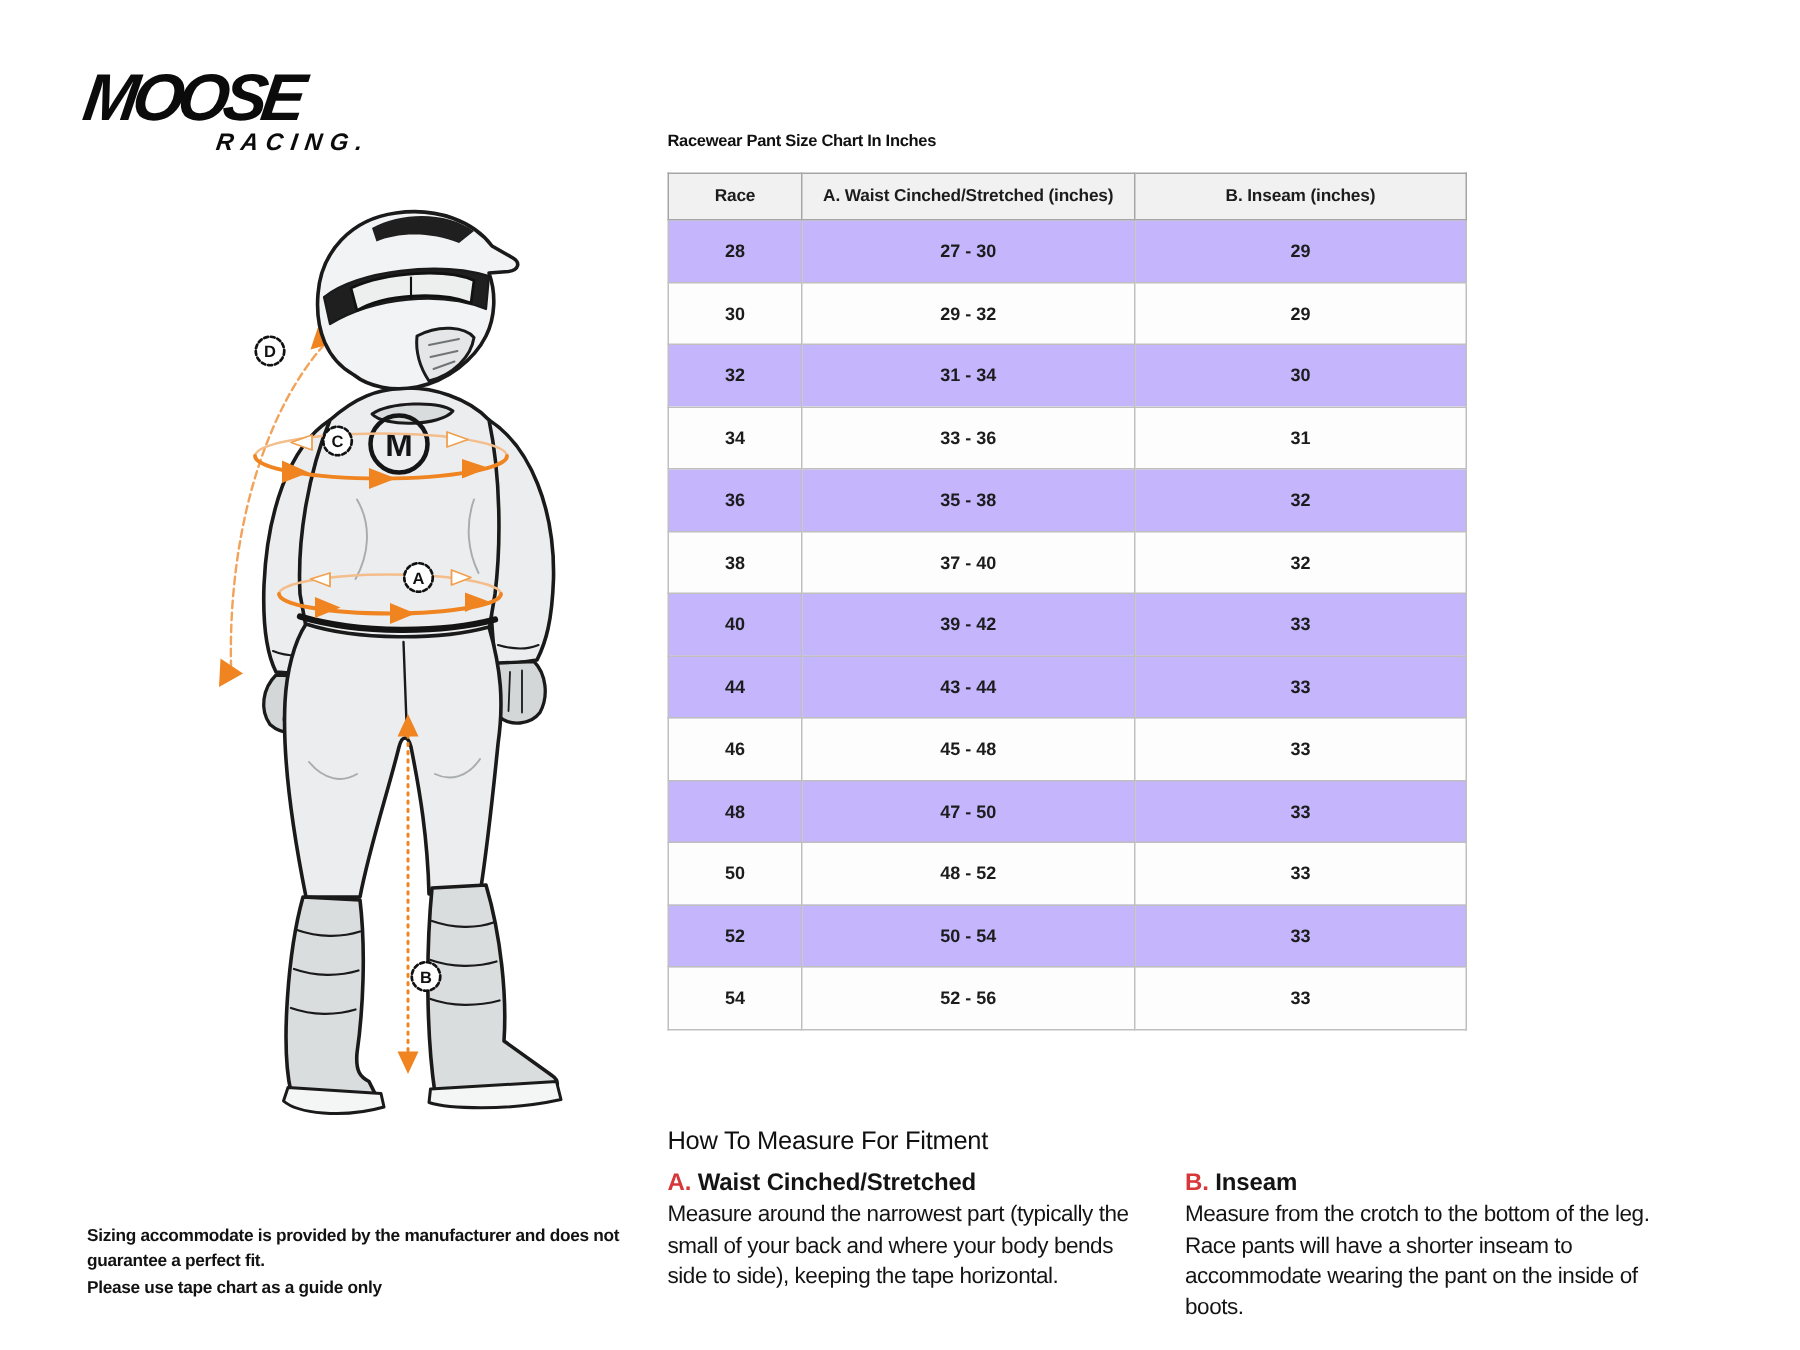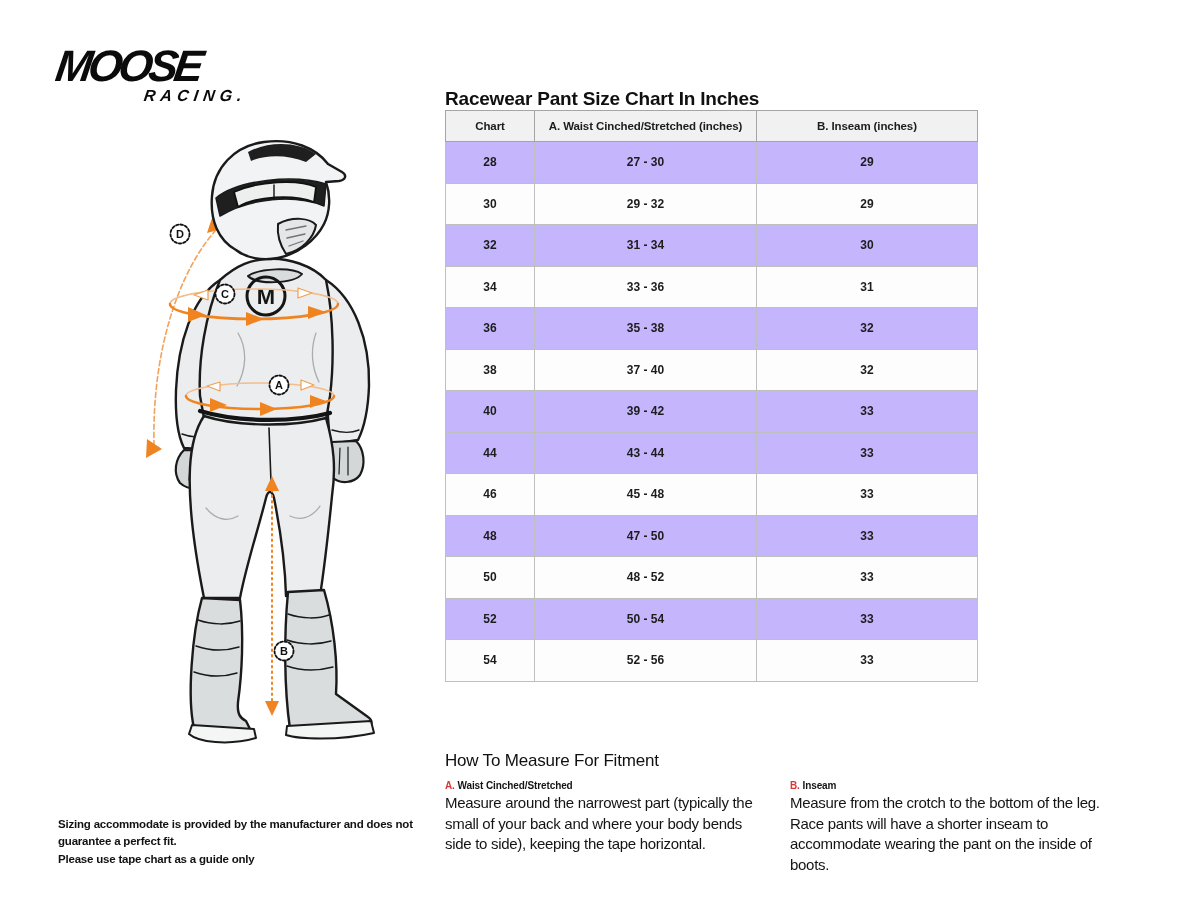--- a/index.html
+++ b/index.html
@@ -15,41 +15,41 @@
     transform:skewX(-8deg); line-height:0.82; color:#0b0b0b;
   }
   .logo-bottom {
     font-size:16px; font-weight:bold; font-style:italic; letter-spacing:5px;
     transform:skewX(-8deg); color:#0b0b0b; margin-left:88px; margin-top:3px;
   }
   
   .figure-svg { position:absolute; left:88px; top:128px; width:352px; height:622px; }
   
   .chart { position:absolute; left:445px; top:88px; width:532px; }
-  .chart-title { font-size:19px; font-weight:bold; color:#101010; letter-spacing:-0.2px; }
+  .chart-title { font-size:11px; font-weight:bold; color:#101010; margin-bottom:15px; letter-spacing:-0.2px; }
   table.size-table { width:532px; border-collapse:collapse; table-layout:fixed; border:1px solid #8d8d8d; }
   table.size-table th {
     background:#f1f1f1; font-size:11.5px; font-weight:bold; color:#1c1c1c;
     height:31px; text-align:center; border:1px solid #a5a5a5; letter-spacing:-0.1px;
   }
   table.size-table td {
     font-size:12px; font-weight:bold; color:#1c1c1c; height:41.5px;
     text-align:center; border:1px solid #bfbfbf; background:#fdfdfd;
   }
   table.size-table tr.shade td { background:#c4b5fd; }
   
   .howto { position:absolute; left:445px; top:751px; width:732px; }
   .howto-title { font-size:17px; font-weight:normal; color:#101010; margin-bottom:9px; letter-spacing:-0.2px; }
   .howto-cols { display:flex; gap:12px; }
   .howto-col-a { width:322px; }
   .howto-col-b { width:336px; margin-left:-1px; }
   .howto-col-b { margin-left:0; }
   .howto-cols { justify-content:flex-start; }
   .howto-col-a { margin-right:11px; }
-  .howto-sub { font-size:10px; font-weight:bold; color:#141414; margin-bottom:2px; letter-spacing:-0.1px; }
+  .howto-sub { font-size:16px; font-weight:bold; color:#141414; margin-bottom:2px; letter-spacing:-0.1px; }
   .howto-sub .red { color:#d6383a; }
   .howto-body { font-size:15px; font-weight:normal; color:#141414; line-height:1.38; letter-spacing:-0.3px; }
   
   .disclaimer {
     position:absolute; left:58px; top:816px; width:380px;
     font-size:11.5px; font-weight:bold; color:#121212; line-height:1.5; letter-spacing:-0.2px;
   }
 </style>
 </head>
 <body>
@@ -149,21 +149,21 @@
   <div class="chart">
     <div class="chart-title">Racewear Pant Size Chart In Inches</div>
     <table class="size-table">
       <colgroup>
           <col style="width:89px">
           <col style="width:222px">
           <col style="width:221px">
         </colgroup>
       <thead>
         <tr>
-          <th>Chart</th>
+          <th>Race</th>
           <th>A. Waist Cinched/Stretched (inches)</th>
           <th>B. Inseam (inches)</th>
         </tr>
       </thead>
       <tbody>
           <tr class="shade">
             <td>28</td>
             <td>27 - 30</td>
             <td>29</td>
           </tr>

